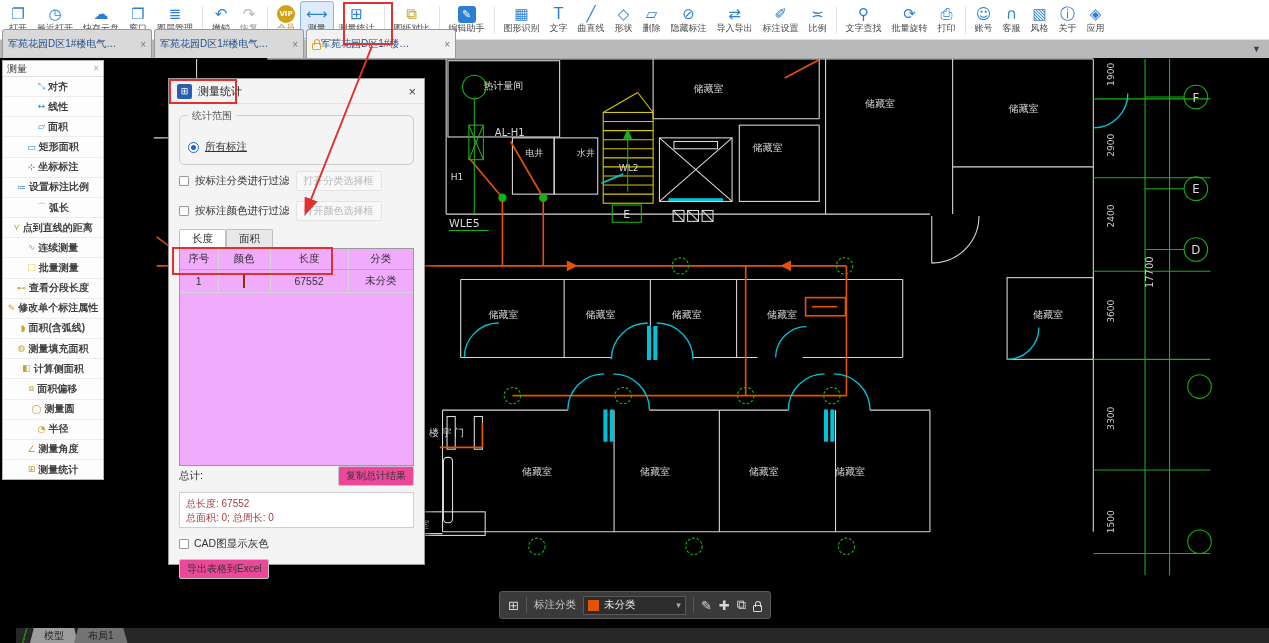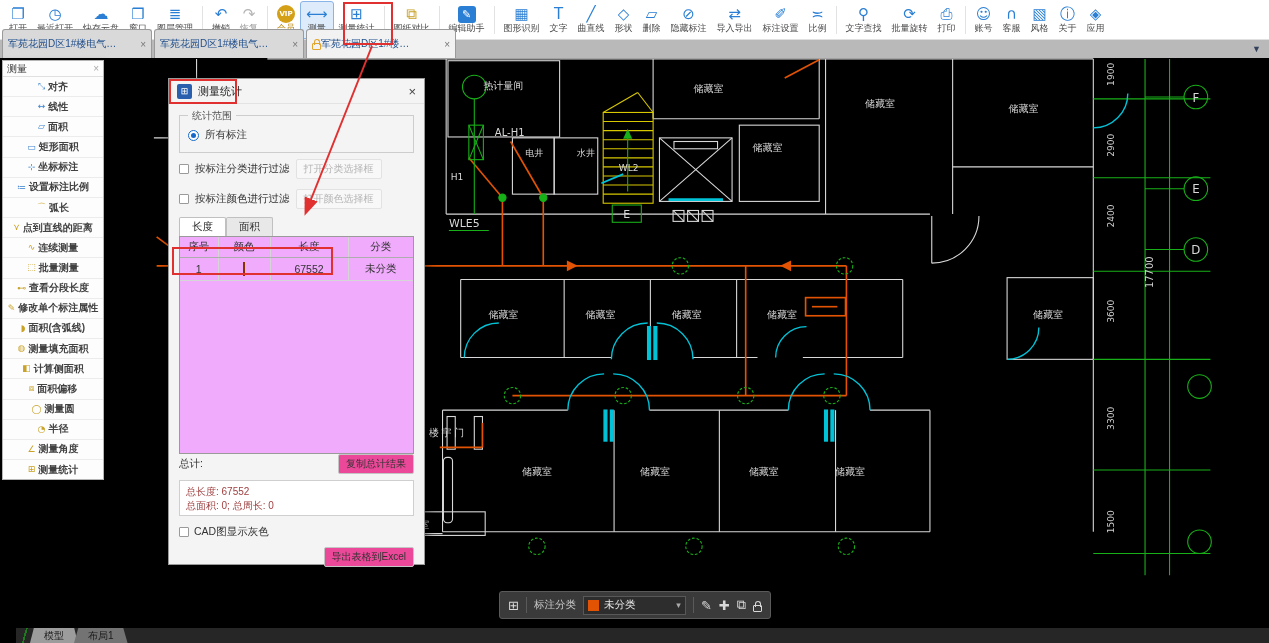--- a/index.html
+++ b/index.html
@@ -57,21 +57,21 @@
   .mp-lbl { font-size:10px; color:#424242; white-space:nowrap;font-weight:bold; }
 
   
   #dlg { position:absolute; left:168px; top:20px; width:257px; height:487px; background:#f4f4f4;
          border:1px solid #9a9a9a; box-shadow:2px 3px 10px rgba(0,0,0,.55); z-index:10; font-size:11px; color:#333; }
   #dlg-titlebar { height:25px; display:flex; align-items:center; padding:0 8px; gap:6px; background:#f4f4f4; border-bottom:1px solid #e3e3e3; }
   #dlg-icon { width:15px; height:15px; background:#2a5fae; color:#fff; font-size:9px; display:flex; align-items:center; justify-content:center; border-radius:2px; }
   #dlg-title { flex:1; font-size:11px; color:#222; }
   #dlg-close { font-size:13px; color:#444; cursor:pointer; }
   #dlg-body { padding:6px 10px 0 10px; position:relative; }
-  .groupbox { border:1px solid #cdcdcd; border-radius:0; padding:8px 8px 6px 8px; position:relative; margin-top:5px; }
+  .groupbox { border:1px solid #cdcdcd; border-radius:6px; padding:20px 8px 6px 8px; position:relative; margin-top:5px;text-decoration:underline; }
   .groupbox-legend { position:absolute; top:-7px; left:8px; background:#f4f4f4; padding:0 4px; font-size:10px; color:#555; }
   .opt-row { display:flex; align-items:center; gap:6px; margin:4px 0; }
   .radio { width:11px; height:11px; border:1px solid #8a8a8a; border-radius:50%; background:#fff; flex:0 0 auto; position:relative; }
   .radio.checked { border-color:#1669c9; }
   .radio.checked::after { content:''; position:absolute; left:2px; top:2px; width:5px; height:5px; border-radius:50%; background:#1669c9; }
   .checkbox { width:10px; height:10px; border:1px solid #9a9a9a; background:#fff; flex:0 0 auto; border-radius:1px; }
   .dlg-btn { font-size:10px; padding:2px 7px; border:1px solid #c4c4c4; background:#ec4899; border-radius:2px; color:#333; cursor:pointer; white-space:nowrap; }
   .dlg-btn.disabled { color:#b5b5b5; border-color:#e2e2e2; background:#f8f8f8; }
   .opt-label { font-size:10.5px; color:#333; white-space:nowrap; }
   #dlg-tabs { display:flex; margin-top:8px; }
@@ -80,21 +80,21 @@
   #dlg-table { border:1px solid #9a9a9a; background:#f0abfc; height:218px; }
   #dlg-table table { border-collapse:collapse; width:100%; font-size:10.5px; }
   #dlg-table th { font-weight:normal; border-bottom:1px solid #adadad; border-right:1px solid #d5d5d5; padding:3px 2px; color:#333; }
   #dlg-table td { border-right:1px solid #d5d5d5; border-bottom:1px solid #d5d5d5; padding:4px 2px; text-align:center; }
   #dlg-table th:last-child, #dlg-table td:last-child { border-right:none; }
   .swatch { width:12px; height:11px; background:#e25303; border:1px solid #883200; margin:0 auto; }
   #total-row { display:flex; align-items:center; justify-content:space-between; margin-top:0; }
   #summary-box { margin-top:6px; background:#fff; border:1px solid #cfcfcf; padding:4px 6px; height:36px; }
   .sum-line { font-size:10px; color:#a04040; line-height:14px; white-space:nowrap; }
   #gray-row { display:flex; align-items:center; gap:5px; margin-top:9px; }
-  #export-row { display:flex; justify-content:flex-end; margin-top:8px; }
+  #export-row { display:flex; justify-content:flex-start; margin-top:8px; }
 
   
   #statusbar { position:absolute; left:499px; top:533px; width:272px; height:28px; background:#3a3a3a;
                border:1px solid #5a5a5a; border-radius:3px; z-index:15; display:flex; align-items:center; padding:0 8px; gap:7px; }
   .sb-ico { color:#d8d8d8; font-size:13px; font-family:"DejaVu Sans", sans-serif; cursor:pointer; }
   .sb-sep { width:1px; height:16px; background:#5a5a5a; }
   #sb-cat { color:#c8c8c8; font-size:10.5px; white-space:nowrap; }
   #sb-select { flex:1; height:19px; background:#2d2d2d; border:1px solid #585858; display:flex; align-items:center; padding:0 4px; gap:5px; cursor:pointer; }
   #sb-swatch { width:11px; height:11px; background:#e25303; flex:0 0 auto; }
   #sb-value { color:#e8e8e8; font-size:10.5px; flex:1; white-space:nowrap; }

